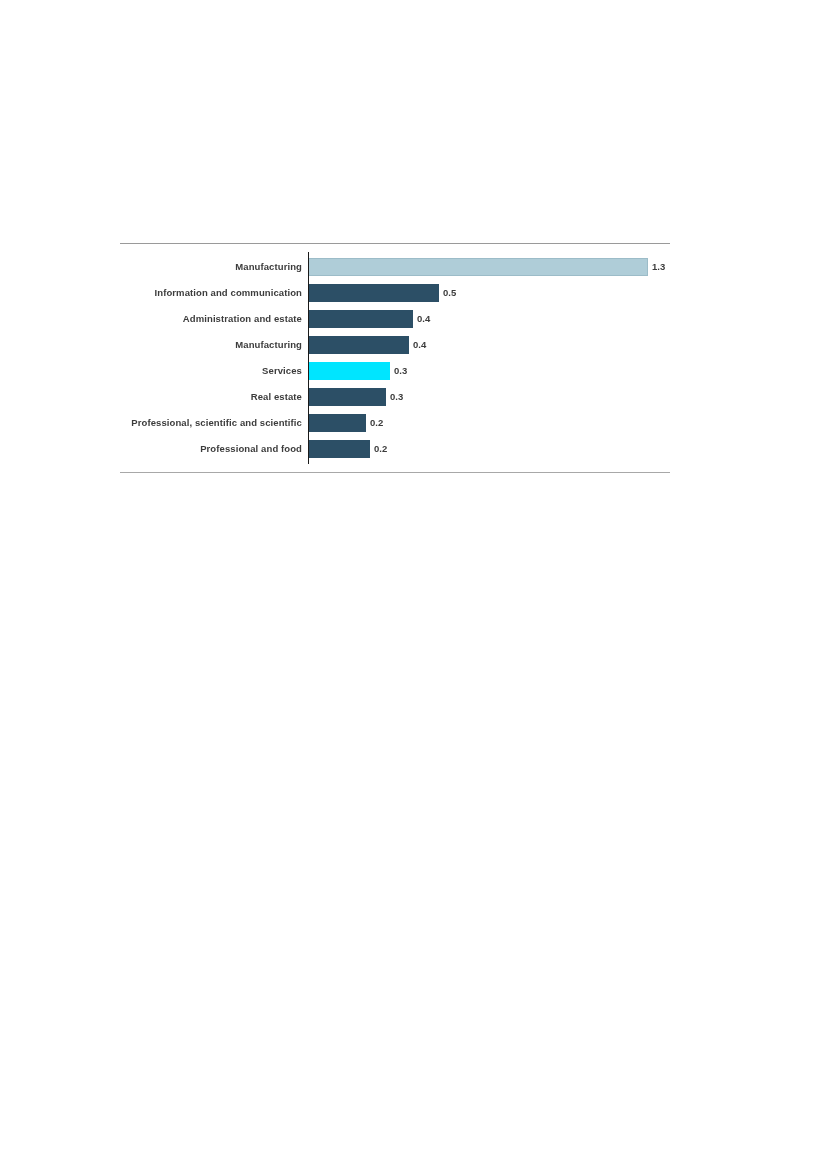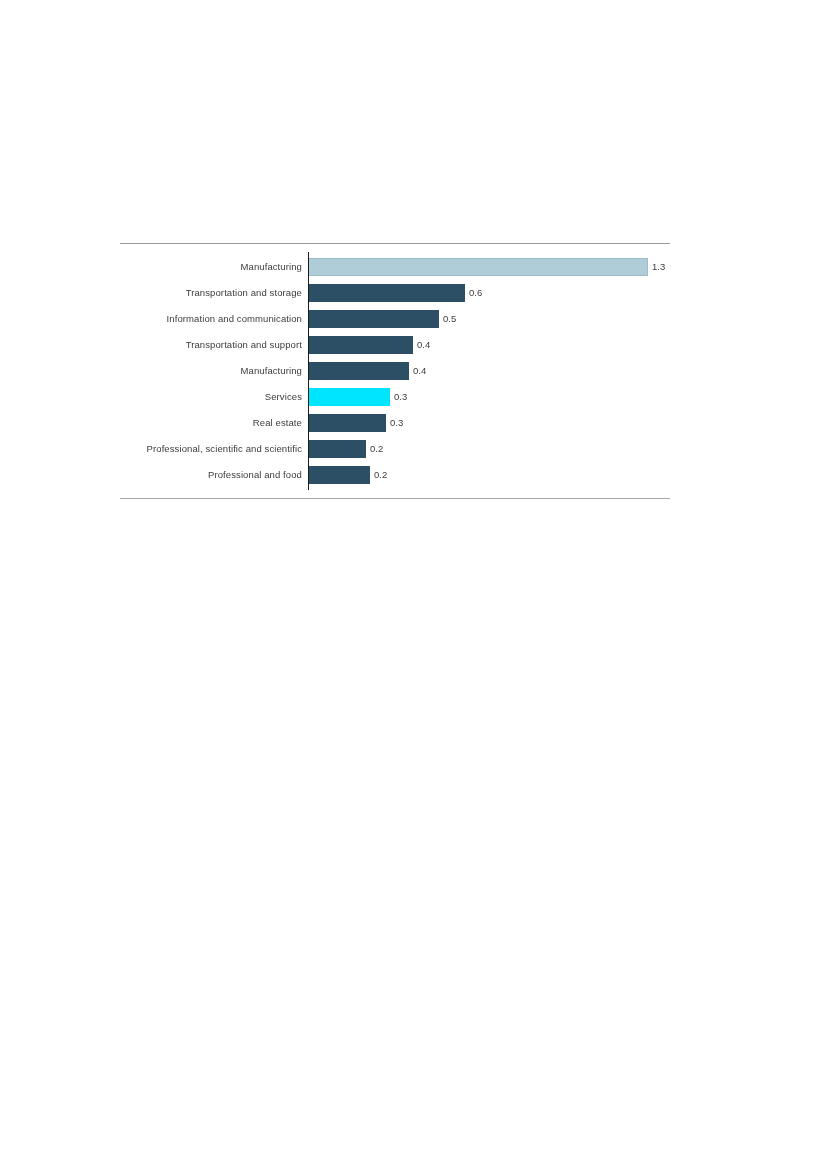--- a/index.html
+++ b/index.html
@@ -13,20 +13,21 @@
     font-family: "Liberation Sans", sans-serif;
     position: relative;
     overflow: hidden;
   }
 
   #chart-figure {
     position: absolute;
     left: 120px;
     top: 243px;
     width: 550px;
+    font-weight: bold;
   }
 
   .rule {
     height: 1px;
     background: #9a9a9a;
     width: 100%;
   }
   .rule.bottom {
     background: #a8a8a8;
   }
@@ -107,38 +108,31 @@
     <div class="axis-line"></div>
 
     <div class="row">
       <div class="cat-label">Manufacturing</div>
       <div class="bar-area">
         <div class="bar highlight-light" style="width:340px"></div>
         <div class="val-label">1.3</div>
       </div>
     </div>
 
-    <div class="row">
-      <div class="cat-label">Transportation and storage</div>
-      <div class="bar-area">
-        <div class="bar" style="width:157px"></div>
-        <div class="val-label">0.6</div>
-      </div>
-    </div>
 
     <div class="row">
       <div class="cat-label">Information and communication</div>
       <div class="bar-area">
         <div class="bar" style="width:131px"></div>
         <div class="val-label">0.5</div>
       </div>
     </div>
 
     <div class="row">
-      <div class="cat-label">Transportation and support</div>
+      <div class="cat-label">Administration and estate</div>
       <div class="bar-area">
         <div class="bar" style="width:105px"></div>
         <div class="val-label">0.4</div>
       </div>
     </div>
 
     <div class="row">
       <div class="cat-label">Manufacturing</div>
       <div class="bar-area">
         <div class="bar" style="width:101px"></div>

